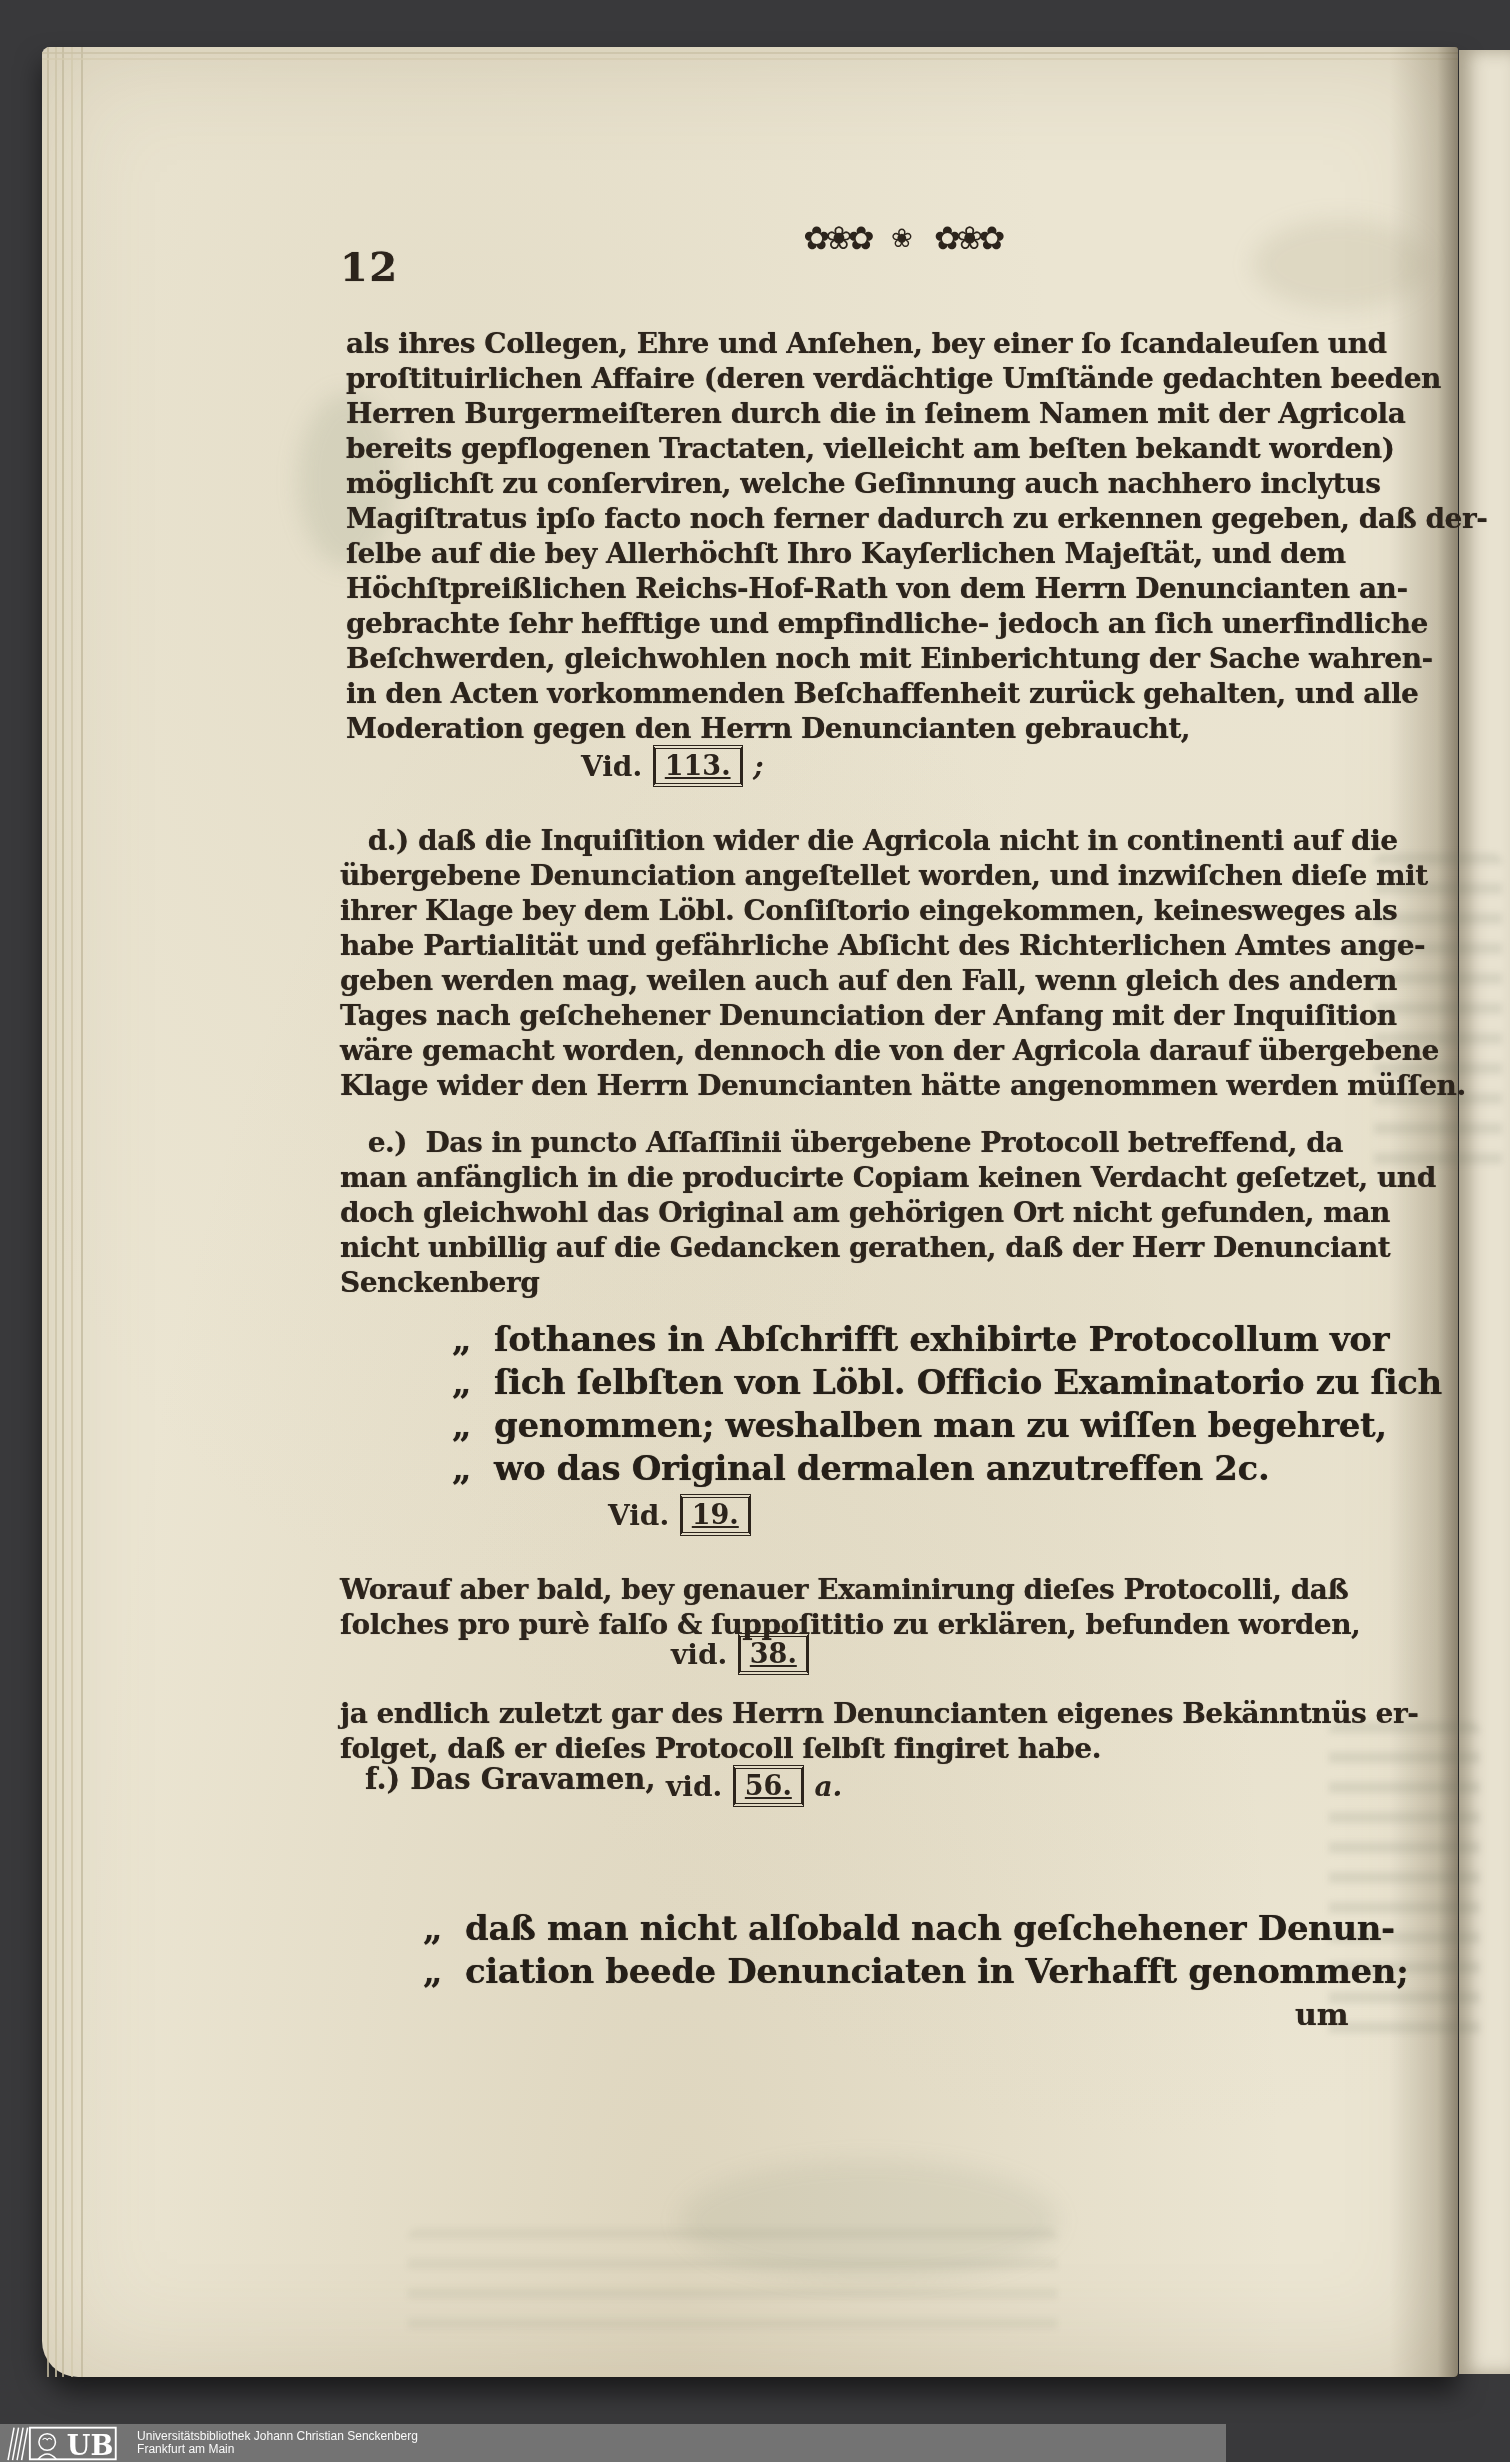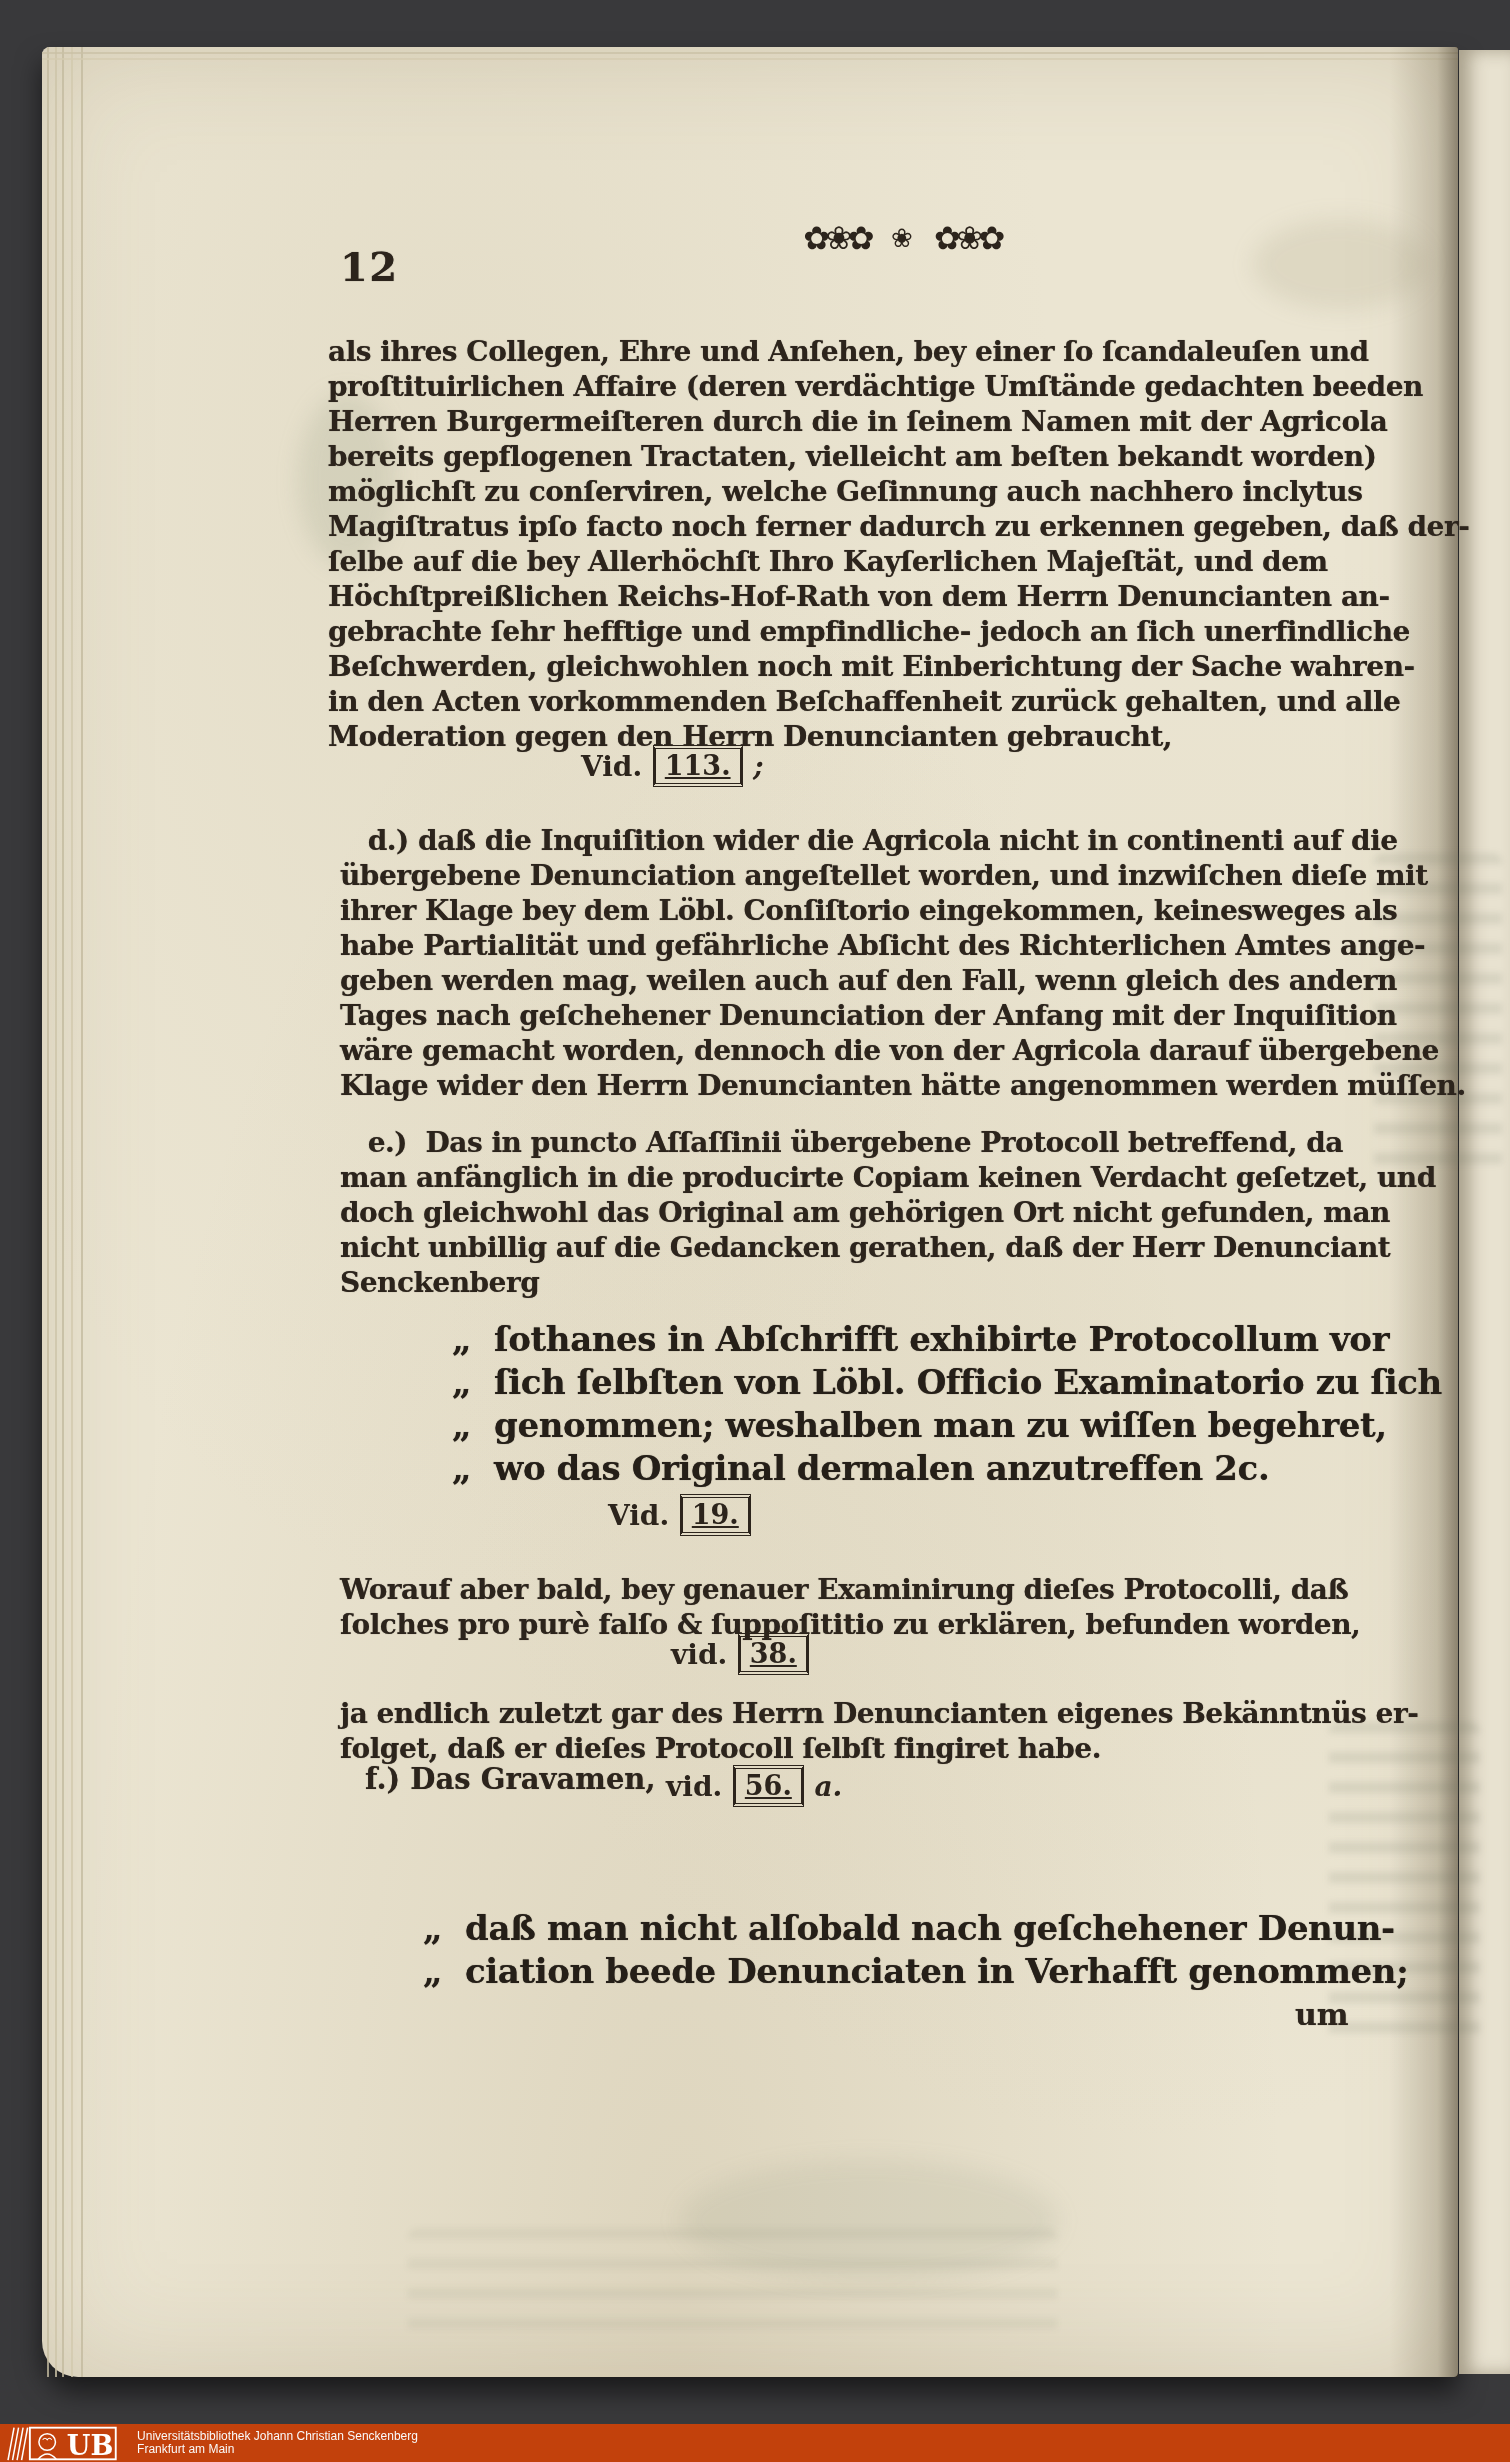--- a/index.html
+++ b/index.html
@@ -47,21 +47,21 @@
   .vid-label{font-size:28px;}
   .num-box{font-size:27px;padding:0.8px 9px 2.3px;
            border-left:3.8px solid #2c241c;border-right:3.8px solid #2c241c;
            border-top:4.5px double #2c241c;border-bottom:4.5px double #2c241c;text-decoration:underline;}
   .vid-suffix{font-size:28px;font-style:italic;}
   .heading-f{position:absolute;left:365px;top:1762px;font-size:29px;font-weight:bold;
              white-space:pre;text-shadow:0 0 0.8px rgba(44,36,28,.65);}
   .catchword{position:absolute;left:1295px;top:1997px;font-size:30px;font-weight:bold;
              text-shadow:0 0 0.8px rgba(44,36,28,.8);}
   
-  .footer{position:absolute;left:0;bottom:0;width:1510px;height:38px;background:#c2410c;
+  .footer{position:absolute;left:0;bottom:0;width:1226px;height:38px;background:#737373;
           display:flex;align-items:center;}
   .logo{margin-left:4.5px;flex:0 0 auto;}
   .footer-text{margin-left:19.6px;color:#fafafa;font-family:"Liberation Sans",sans-serif;
                font-size:12px;line-height:13px;}
 </style>
 </head>
 <body>
 
 <div class="root">
 
@@ -84,21 +84,21 @@
   <div class="bleed" style="left:1329px;top:1722px;width:151px;height:325px;"></div>
   <div class="bleed" style="left:408px;top:2228px;width:649px;height:113px;opacity:.6;"></div>
 
   <div class="page-number ink">12</div>
   <div class="ornaments ink">
     <span class="orn-big">✿❀✿</span>
     <span class="orn-small">❀</span>
     <span class="orn-big">✿❀✿</span>
   </div>
 
-  <div class="textblock" style="left:328px;top:326px;margin-top:8px;">
+  <div class="textblock" style="left:346px;top:326px;">
       <div class="body-line">als ihres Collegen, Ehre und Anſehen, bey einer ſo ſcandaleuſen und</div>
       <div class="body-line">proſtituirlichen Affaire (deren verdächtige Umſtände gedachten beeden</div>
       <div class="body-line">Herren Burgermeiſteren durch die in ſeinem Namen mit der Agricola</div>
       <div class="body-line">bereits gepflogenen Tractaten, vielleicht am beſten bekandt worden)</div>
       <div class="body-line">möglichſt zu conſerviren, welche Geſinnung auch nachhero inclytus</div>
       <div class="body-line">Magiſtratus ipſo facto noch ferner dadurch zu erkennen gegeben, daß der-</div>
       <div class="body-line">ſelbe auf die bey Allerhöchſt Ihro Kayſerlichen Majeſtät, und dem</div>
       <div class="body-line">Höchſtpreißlichen Reichs-Hof-Rath von dem Herrn Denuncianten an-</div>
       <div class="body-line">gebrachte ſehr hefftige und empfindliche- jedoch an ſich unerfindliche</div>
       <div class="body-line">Beſchwerden, gleichwohlen noch mit Einberichtung der Sache wahren-</div>

